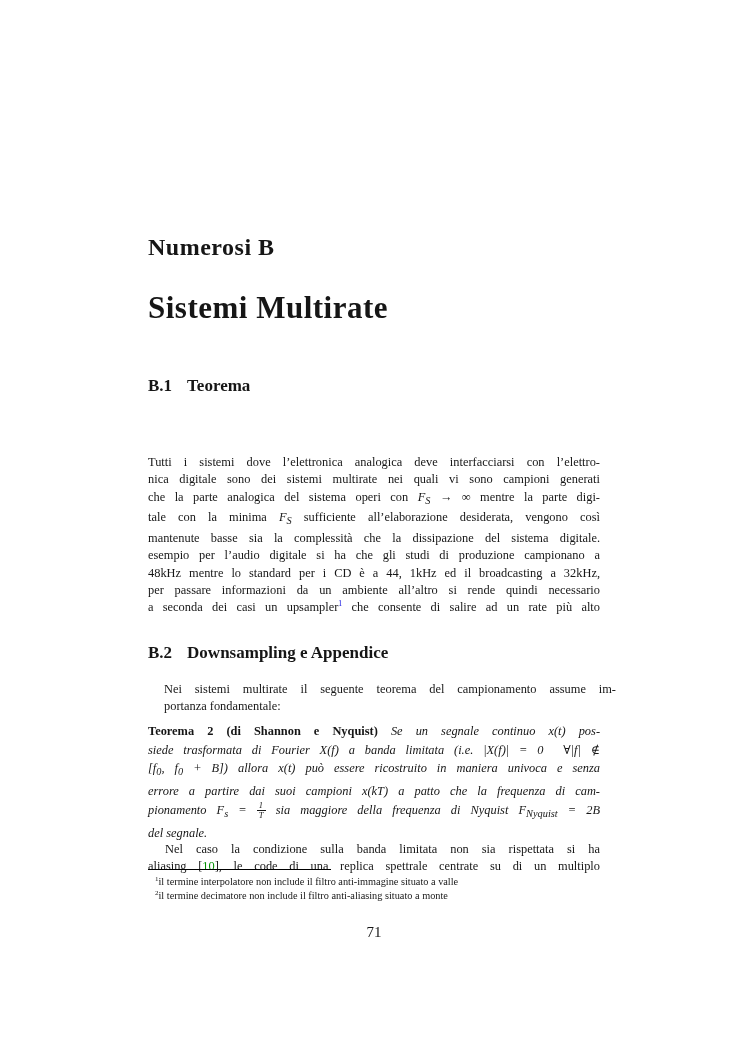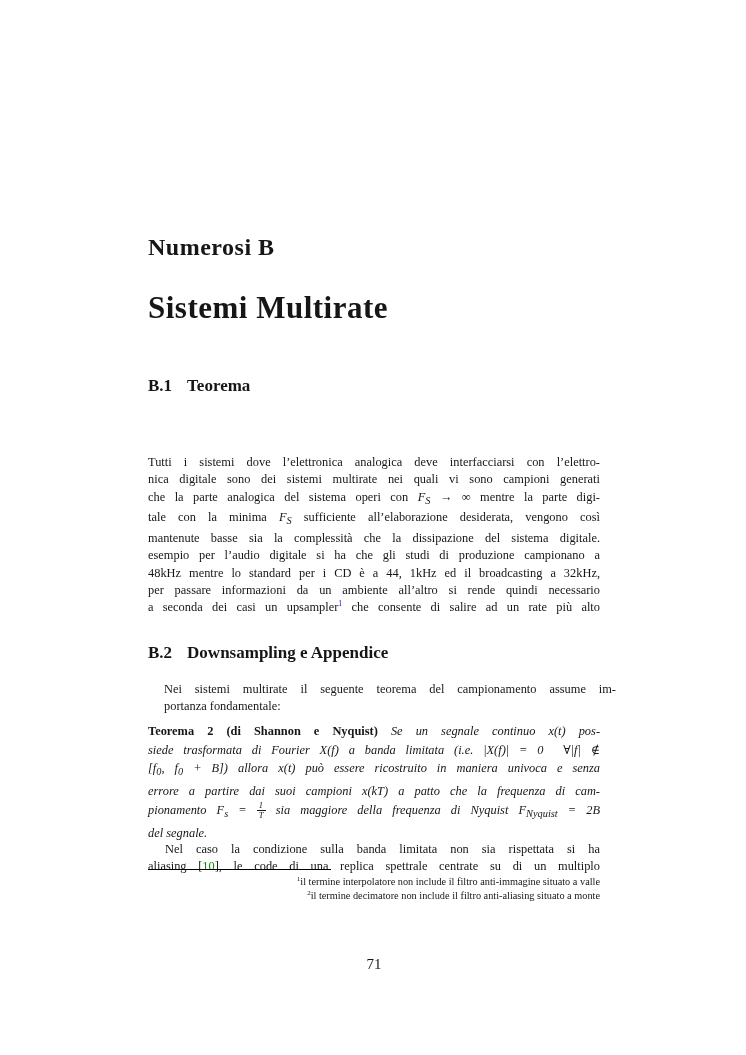--- a/index.html
+++ b/index.html
@@ -31,24 +31,24 @@
   }
   .cite { color:var(--cite,#008f00); cursor:pointer; }
   .up { font-style:normal; }
   .frac {
     display:inline-block; vertical-align:-0.5em; text-align:center;
     font-size:68%; line-height:1.05;
   }
   .frac > span { display:block; padding:0 2px; }
   .frac > span:first-child { border-bottom:1px solid currentColor; }
   .fn-rule { top:869px; width:183px; border-top:1px solid #000; height:0; }
-  .footnotes { top:875px; font-size:10.3px; line-height:14px;text-align:right; }
+  .footnotes { top:875px; font-size:10.3px; line-height:14px; }
   .footnote { padding-left:7px; }
   .footnote sup { font-size:68%; line-height:0; }
-  .page-number { top:956px; text-align:center; font-size:15px; }
+  .page-number { top:924px; text-align:center; font-size:15px; }
 </style>
 </head>
 <body>
 
 <div class="abs chapter-label">Numerosi B</div>
 
 <div class="abs chapter-title">Sistemi Multirate</div>
 
 <div class="abs sec-heading sec-b1">
   <span class="sec-num">B.1</span><span>Teorema</span>

